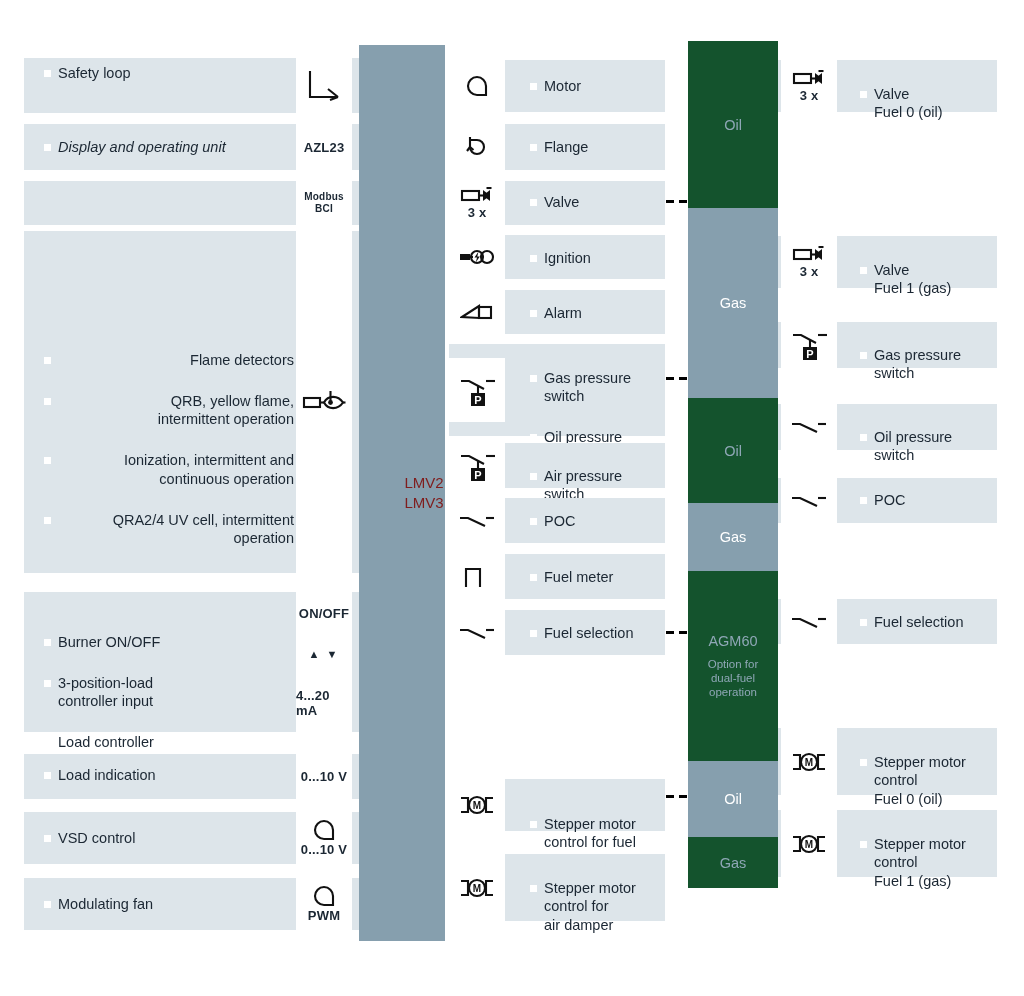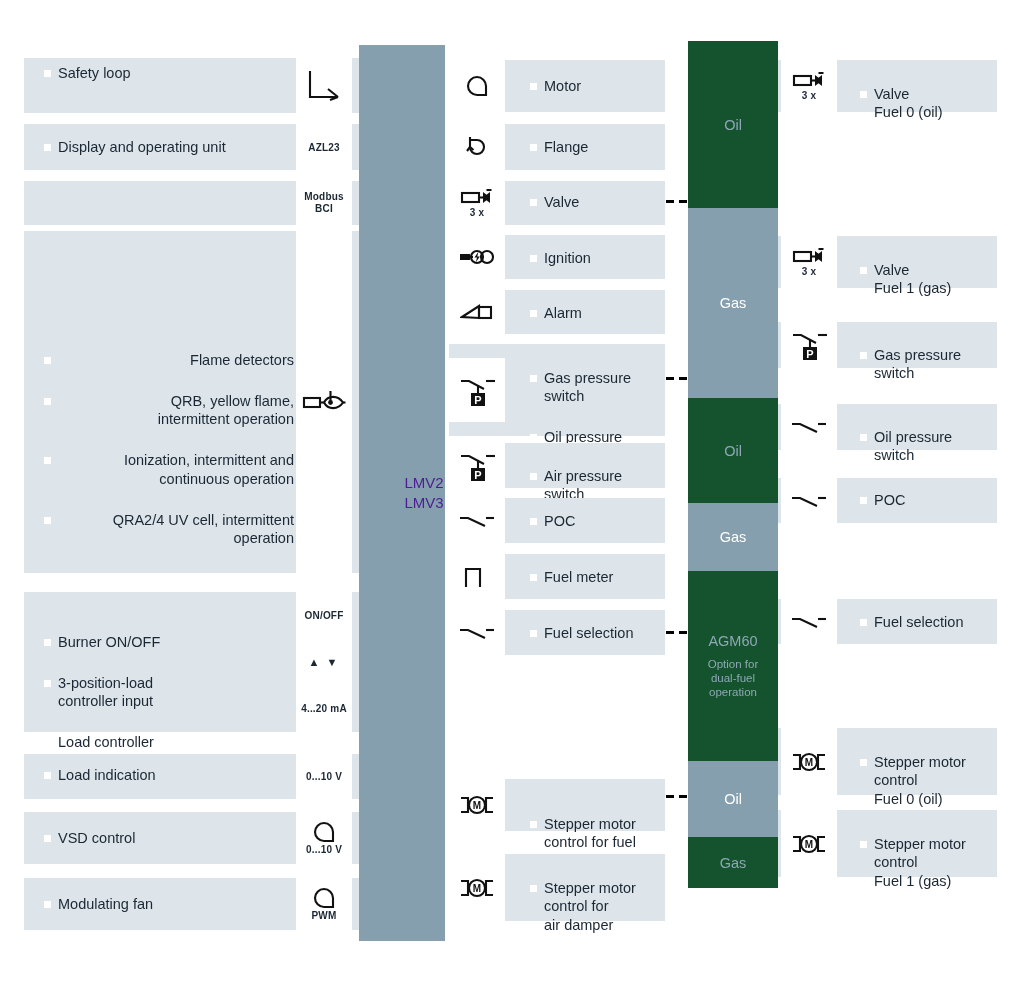--- a/index.html
+++ b/index.html
@@ -25,21 +25,21 @@
   .tile{
     position:absolute;
     background:#ffffff;
     box-sizing:border-box;
     display:flex;
     flex-direction:column;
     align-items:center;
     justify-content:center;
   }
   .tile .cap{
-    font-size:10px;
+    font-size:13px;
     font-weight:bold;
     letter-spacing:.2px;
     color:#1b2733;
     margin-top:1px;
   }
   .tile .cap.solo{margin-top:0;}
 
   
   .txt{
     position:absolute;
@@ -66,21 +66,21 @@
   #lmv{
     position:absolute;
     left:359px; top:45px;
     width:86px; height:896px;
     background:#869fae;
     display:flex;
     align-items:center;
     justify-content:center;
   }
   #lmv .lbl{
-    color:#4c1d95;
+    color:#7f1d1d;
     font-size:15px;
     line-height:20px;
     text-align:right;
     margin-left:44px;
   }
 
   
   #agm{
     position:absolute;
     left:688px; top:41px;
@@ -136,21 +136,21 @@
     </svg>
   </div>
   <div class="txt" style="left:44px;top:64px;width:240px;">
     <div class="li">Safety loop</div>
   </div>
 
   <div class="band" style="left:24px;top:124px;width:336px;height:46px;"></div>
   <div class="tile" style="left:296px;top:124px;width:56px;height:46px;">
     <span class="cap solo">AZL23</span>
   </div>
-  <div class="txt" style="left:44px;top:138px;width:250px;">
+  <div class="txt" style="left:44px;top:138px;width:250px;font-style:italic;">
     <div class="li">Display and operating unit</div>
   </div>
 
   <div class="band" style="left:24px;top:181px;width:336px;height:44px;"></div>
   <div class="tile" style="left:296px;top:181px;width:56px;height:44px;">
     <span class="cap solo" style="font-size:10px;line-height:12px;text-align:center;white-space:pre-line;">Modbus
 BCI</span>
   </div>
 
   <div class="band" style="left:24px;top:231px;width:336px;height:342px;"></div>

